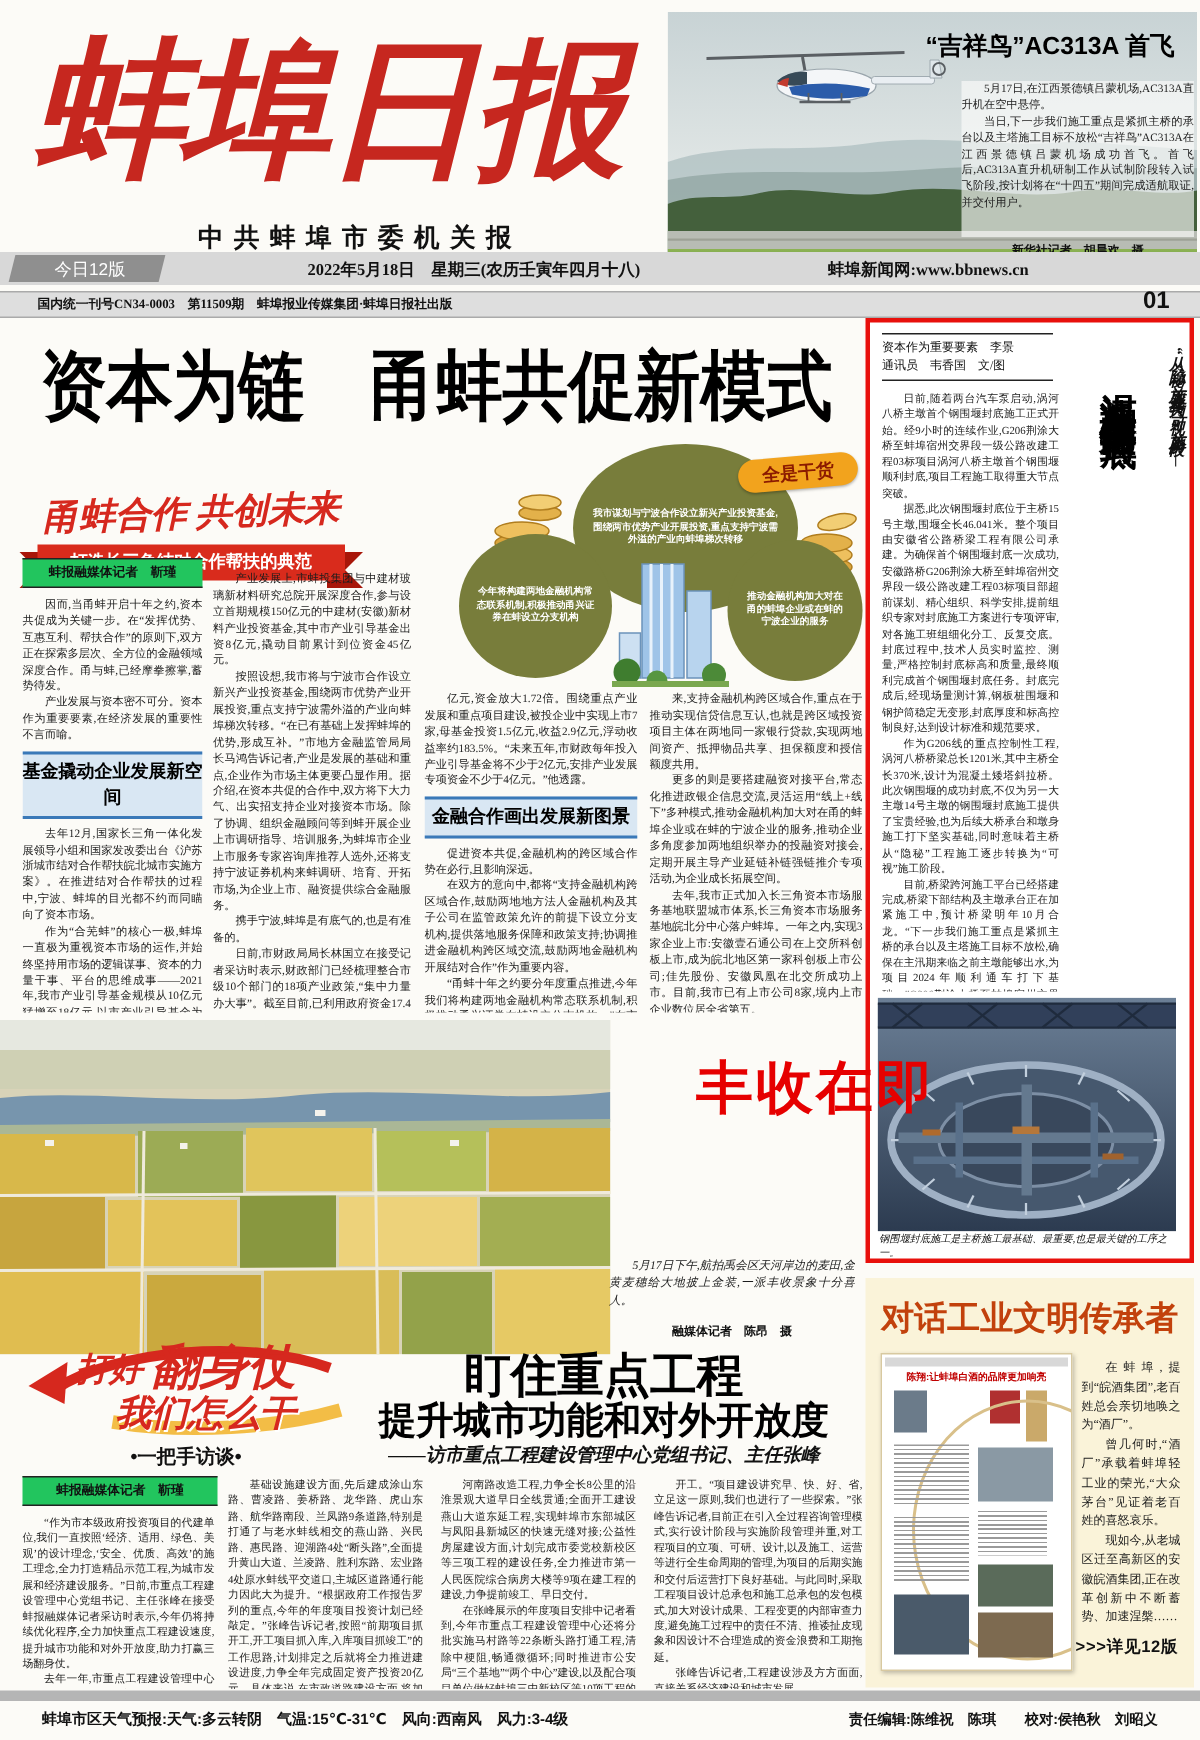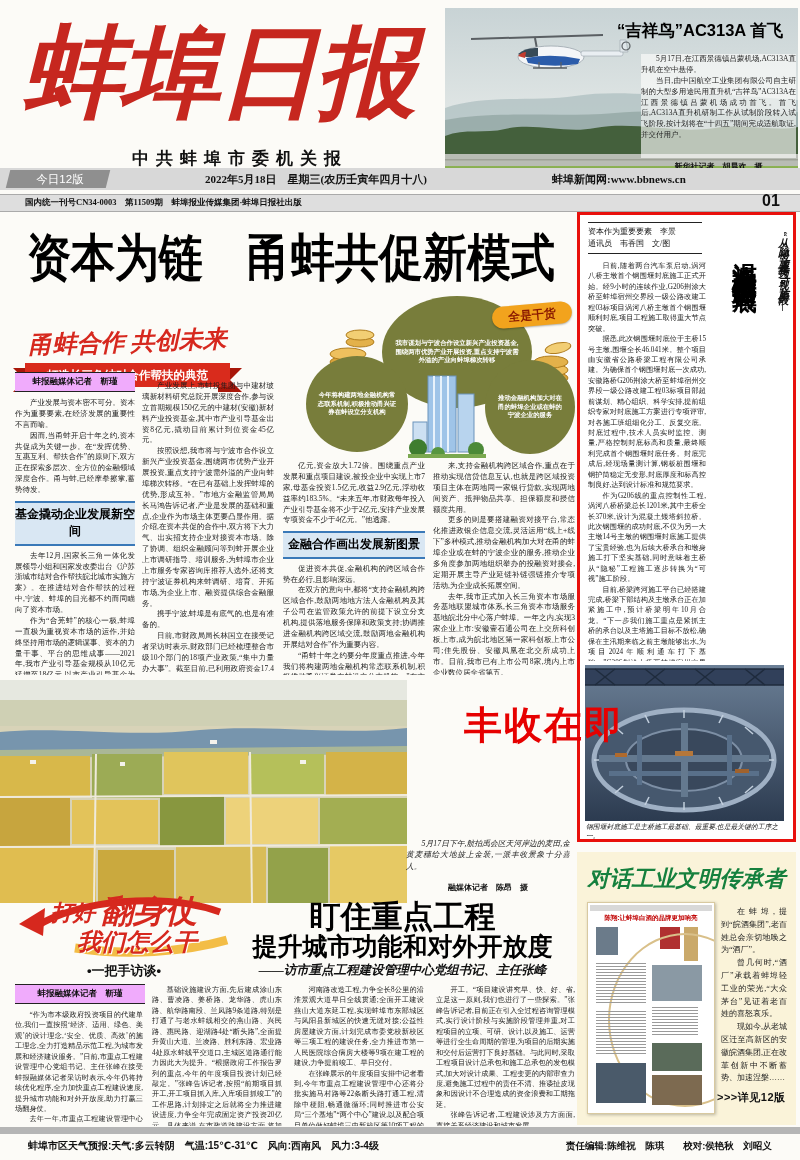--- a/index.html
+++ b/index.html
@@ -6,21 +6,21 @@
   body{width:800px;height:1160px;position:relative;background:#fcfbf7;
        font-family:"Liberation Serif","DejaVu Serif",serif;color:#111;overflow:hidden}
   .abs{position:absolute}
   .sans{font-family:"Liberation Sans","DejaVu Sans",sans-serif}
   .col{position:absolute;text-align:justify;font-size:7.5px;line-height:1.45;overflow:hidden;color:#1c1c1c}
   .col .para{margin:0;text-indent:2em}
   .subhead{background:#d9e7f3;border-top:2px solid #3a79b8;border-bottom:2px solid #3a79b8;
            font-weight:bold;font-size:12px;text-align:center;padding:3px 0;margin:5px 0;
            font-family:"Liberation Sans","DejaVu Sans",sans-serif;text-indent:0;color:#000}
   .bylinebox{border-top:1px solid #222;border-bottom:1px solid #222;text-align:center;
-             font-size:8.5px;padding:3px 0;font-weight:bold;background:#f0abfc}
+             font-size:8.5px;padding:3px 0;font-weight:bold;background:#22c55e}
   .vert{writing-mode:vertical-rl}
   .bubble{position:absolute;border-radius:50%;background:#787d3b;color:#fff;font-weight:bold;
           font-size:6.4px;line-height:1.35;display:flex;align-items:center;justify-content:center;
           text-align:center;box-sizing:border-box;padding:11px;
           font-family:"Liberation Sans","DejaVu Sans",sans-serif}
   .ribbon{position:relative;background:#d92b1c;color:#fff;height:24px;line-height:24px;
           text-align:center;font-weight:bold;font-size:11.5px;
           font-family:"Liberation Sans","DejaVu Sans",sans-serif}
   .ribbon:before,.ribbon:after{content:"";position:absolute;top:5px;border:12px solid #a81609;z-index:-1}
   .ribbon:before{left:-12px;border-left-color:transparent}
@@ -67,21 +67,21 @@
       <circle cx="103" cy="-2" r="4" fill="none" stroke="#5a5f63" stroke-width="1.2"></circle>
       <line x1="10" y1="20" x2="44" y2="20" stroke="#5a5f63" stroke-width="1.6"></line>
       <line x1="16" y1="14" x2="16" y2="20" stroke="#5a5f63" stroke-width="1.2"></line>
       <line x1="38" y1="14" x2="38" y2="20" stroke="#5a5f63" stroke-width="1.2"></line>
     </g>
   </svg>
 </div>
 <div class="abs sans" style="left:617px;top:20px;width:182px;font-size:16.5px;font-weight:900;white-space:nowrap;color:#000;">“吉祥鸟”AC313A 首飞</div>
 <div class="col" style="left:641px;top:54px;width:155px;height:104px;background:rgba(252,252,250,0.65);">
     <p class="para">5月17日,在江西景德镇吕蒙机场,AC313A直升机在空中悬停。</p>
-    <p class="para">当日,由中国航空工业集团有限公司自主研制的大型多用途民用直升机“吉祥鸟”AC313A在江西景德镇吕蒙机场成功首飞。首飞后,AC313A直升机研制工作从试制阶段转入试飞阶段,按计划将在“十四五”期间完成适航取证,并交付用户。</p>
+    <p class="para">当日,下一步我们施工重点是紧抓主桥的承台以及主塔施工目标不放松“吉祥鸟”AC313A在江西景德镇吕蒙机场成功首飞。首飞后,AC313A直升机研制工作从试制阶段转入试飞阶段,按计划将在“十四五”期间完成适航取证,并交付用户。</p>
   </div>
 <div class="abs" style="left:641px;top:161px;width:155px;font-size:8px;font-weight:bold;text-align:center;">新华社记者　胡晨欢　摄</div>
 
 <div class="abs graybar" style="left:0;top:168px;width:800px;height:22px;"></div>
 <div class="abs" style="left:8px;top:170px;width:100px;height:18px;background:#8f8f8f;transform:skewX(-14deg);"></div>
 <div class="abs sans" style="left:14px;top:172px;width:92px;text-align:center;color:#fff;font-size:11.5px;font-weight:normal;">今日12版</div>
 <div class="abs" style="left:205px;top:172px;font-size:11px;font-weight:bold;">2022年5月18日　星期三(农历壬寅年四月十八)</div>
 <div class="abs" style="left:552px;top:172px;font-size:11px;font-weight:bold;">蚌埠新闻网:www.bbnews.cn</div>
 
 <div class="abs" style="left:0;top:194px;width:800px;height:16px;background:#dedede;border-top:1px solid #aaa;border-bottom:1px solid #aaa;"></div>
@@ -141,22 +141,22 @@
       <circle cx="30" cy="82" r="7" fill="#579640"></circle>
       <rect x="0" y="82" width="78" height="4" fill="#7aa84f"></rect>
     </svg>
   </div>
 </div>
 
 <div class="abs bylinebox" style="left:15px;top:372px;width:120px;">蚌报融媒体记者　靳瑾</div>
 
 <div class="col" style="left:15px;top:398px;width:120px;height:277px;">
   <div>
+      <p class="para">因而,当甬蚌开启十年之约,资本共促成为关键一步。在“发挥优势、互惠互利、帮扶合作”的原则下,双方正在探索多层次、全方位的金融领域深度合作。甬与蚌,已经摩拳擦掌,蓄势待发。</p>
       <p class="para">产业发展与资本密不可分。资本作为重要要素,在经济发展的重要性不言而喻。</p>
-      <p class="para">因而,当甬蚌开启十年之约,资本共促成为关键一步。在“发挥优势、互惠互利、帮扶合作”的原则下,双方正在探索多层次、全方位的金融领域深度合作。甬与蚌,已经摩拳擦掌,蓄势待发。</p>
     </div>
   <div class="subhead">基金撬动企业发展新空间</div>
   <div>
       <p class="para">去年12月,国家长三角一体化发展领导小组和国家发改委出台《沪苏浙城市结对合作帮扶皖北城市实施方案》。在推进结对合作帮扶的过程中,宁波、蚌埠的目光都不约而同瞄向了资本市场。</p>
       <p class="para">作为“合芜蚌”的核心一极,蚌埠一直极为重视资本市场的运作,并始终坚持用市场的逻辑谋事、资本的力量干事、平台的思维成事——2021年,我市产业引导基金规模从10亿元猛增至18亿元,以市产业引导基金为母基金,逐渐形成产业投资、创业创新和基础设施投资三类子基金群的“1+3”基金管理体系。目前基金总规模341.5亿元,从基金分布来看,聚焦电子信息、高端装备制造、生物化工和硅基新材料等重点产业投资68.5亿元,支持项目139个,特别是在新材料</p>
     </div>
 </div>
 
 <div class="col" style="left:142px;top:381px;width:132px;height:294px;">
     <p class="para">产业发展上,市蚌投集团与中建材玻璃新材料研究总院开展深度合作,参与设立首期规模150亿元的中建材(安徽)新材料产业投资基金,其中市产业引导基金出资8亿元,撬动目前累计到位资金45亿元。</p>
@@ -325,21 +325,21 @@
   </div>
 <div class="col" style="left:436px;top:985px;width:139px;height:141px;font-size:7.2px;">
   <div>
       <p class="para">开工。“项目建设讲究早、快、好、省,立足这一原则,我们也进行了一些探索。”张峰告诉记者,目前正在引入全过程咨询管理模式,实行设计阶段与实施阶段管理并重,对工程项目的立项、可研、设计,以及施工、运营等进行全生命周期的管理,为项目的后期实施和交付后运营打下良好基础。与此同时,采取工程项目设计总承包和施工总承包的发包模式,加大对设计成果、工程变更的内部审查力度,避免施工过程中的责任不清、推诿扯皮现象和因设计不合理造成的资金浪费和工期拖延。</p>
       <p class="para">张峰告诉记者,工程建设涉及方方面面,直接关系经济建设和城市发展。</p>
     </div>
 
 </div>
 
 <div class="abs" style="left:577px;top:852px;width:219px;height:273px;background:#faf3d9;">
-  <div class="abs sans" style="left:0;top:12px;width:219px;text-align:center;font-size:22px;font-weight:900;color:#15803d;font-style:italic;">对话工业文明传承者</div>
+  <div class="abs sans" style="left:0;top:12px;width:219px;text-align:center;font-size:22px;font-weight:900;color:#c2410c;">对话工业文明传承者</div>
   <div class="abs" style="left:10px;top:50px;width:126px;height:210px;background:#fff;border:1px solid #d8c9a0;box-shadow:1px 1px 3px rgba(0,0,0,.25);overflow:hidden;">
     <div class="abs graybar" style="left:2px;top:2px;width:122px;height:6px;"></div>
     <div class="abs sans" style="left:3px;top:11px;width:120px;font-size:6.5px;font-weight:900;color:#c00000;text-align:center;">陈翔:让蚌埠白酒的品牌更加响亮</div>
     <div class="abs" style="left:8px;top:24px;width:22px;height:28px;background:#6b7b8a;"></div>
     <div class="abs" style="left:72px;top:24px;width:20px;height:22px;background:#b03030;"></div>
     <div class="abs" style="left:96px;top:24px;width:14px;height:34px;background:#caa96a;"></div>
     <div class="abs" style="left:20px;top:30px;width:150px;height:170px;border:2px solid #d9c08a;border-radius:50%;"></div>
     <div class="abs lines" style="left:8px;top:60px;width:50px;height:40px;"></div>
     <div class="abs lines" style="left:8px;top:108px;width:50px;height:44px;"></div>
     <div class="abs lines" style="left:64px;top:104px;width:46px;height:30px;"></div>

